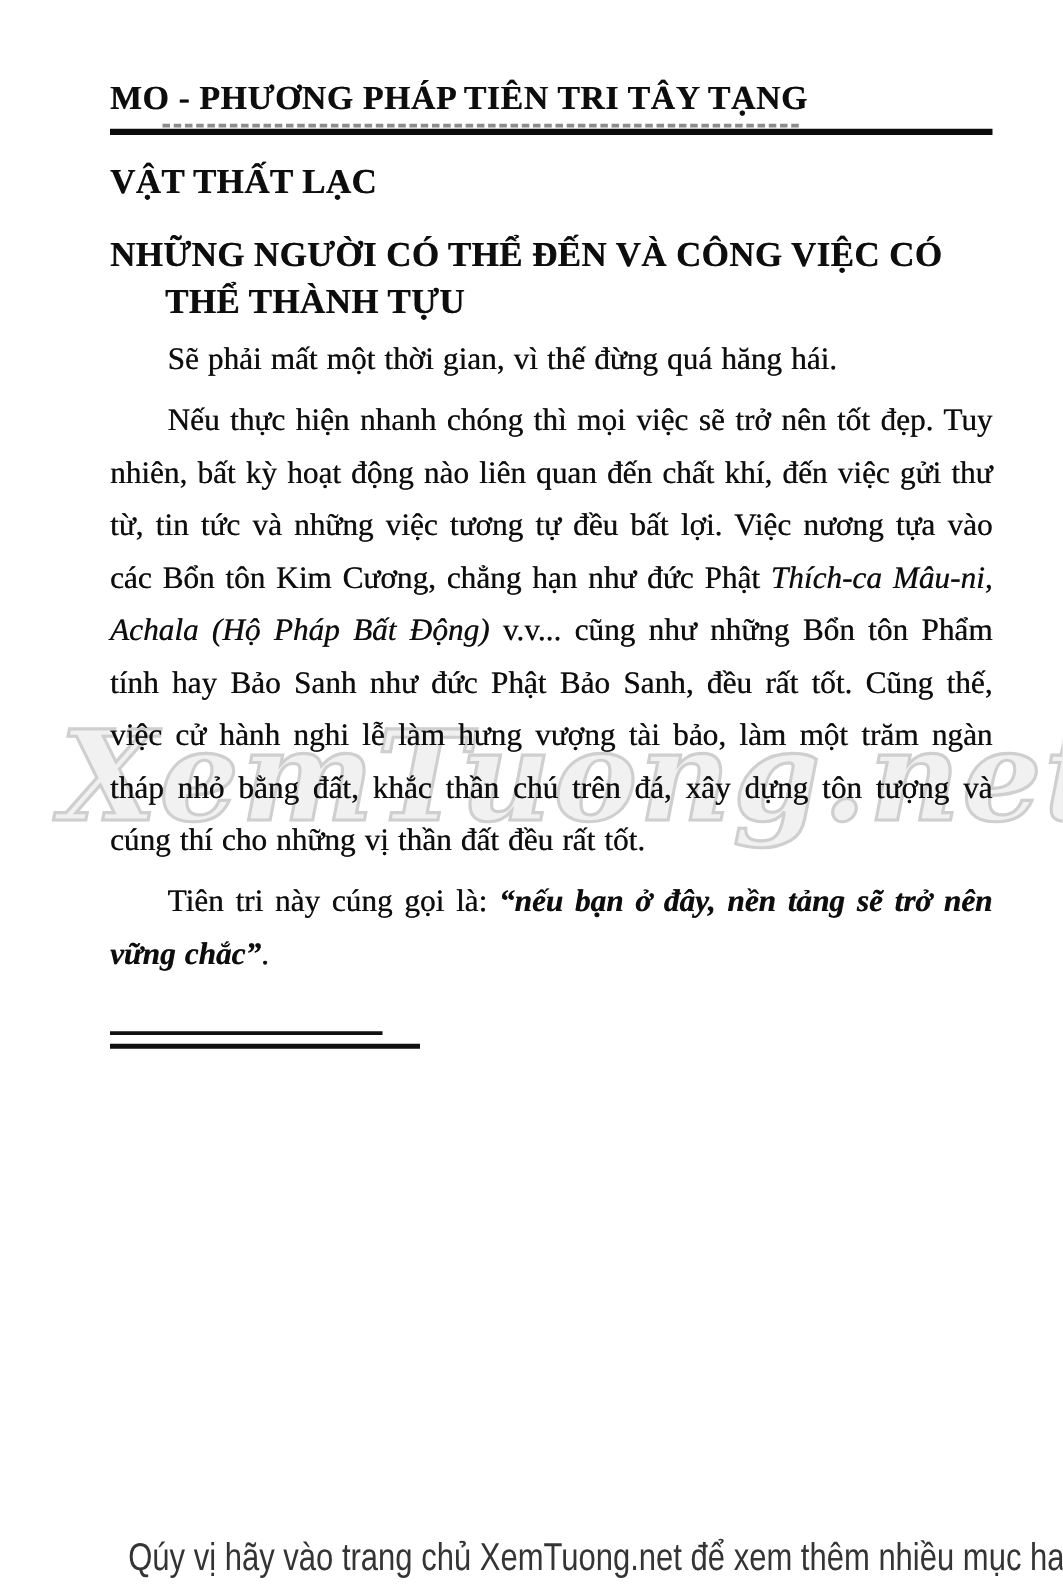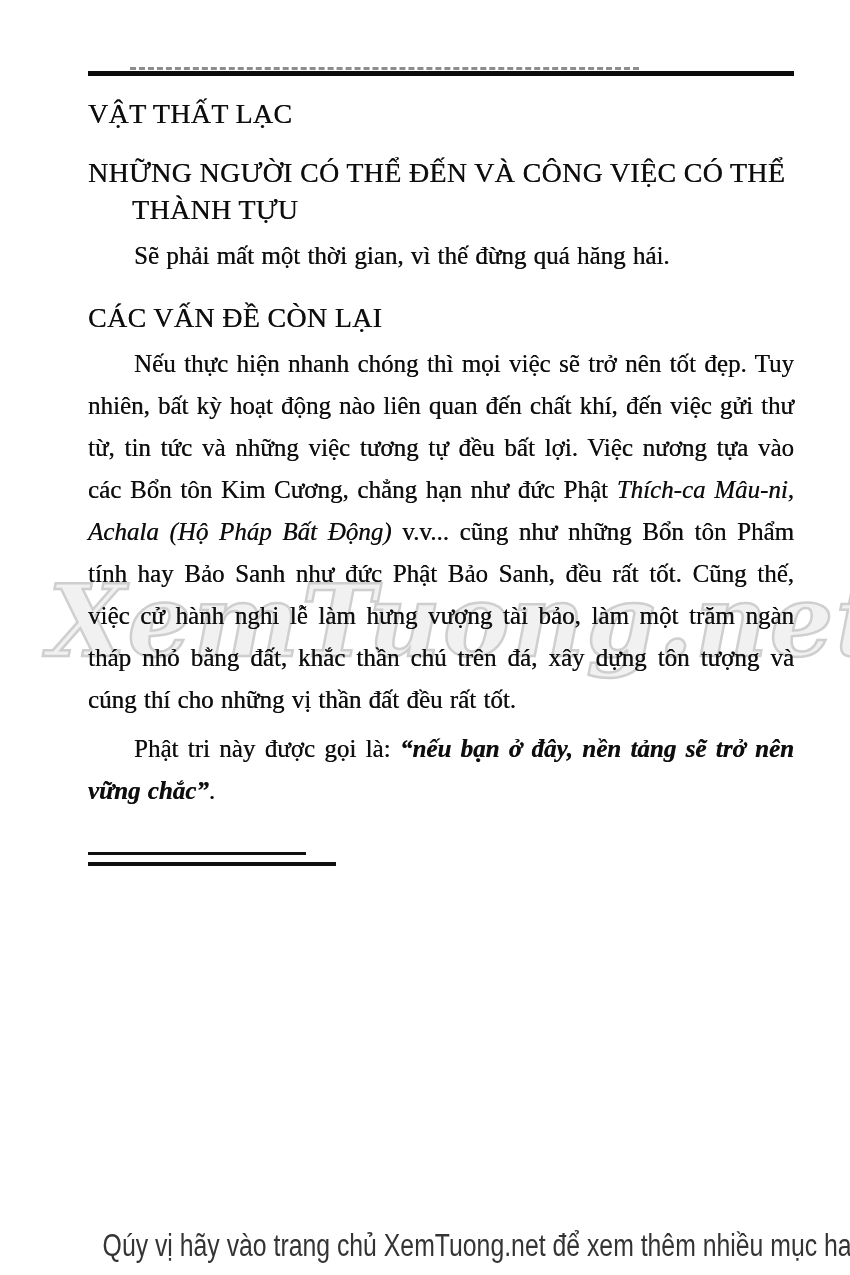--- a/index.html
+++ b/index.html
@@ -60,21 +60,21 @@
   }
   .head-rule .scan-dashes {
     position: absolute;
     left: 6%;
     right: 22%;
     top: -4px;
     border-top: 3px dashed rgba(25,25,25,0.5);
   }
   .section-heading {
     font-size: 28px;
-    font-weight: normal;
+    font-weight: bold;
     line-height: 37px;
     margin: 22px 0 0 0;
     padding-left: 44px;
     text-indent: -44px;
     letter-spacing: 0.3px;
   }
   .section-heading.first { margin-top: 19px; }
   p.body-par {
     font-size: 25px;
     line-height: 42px;
@@ -126,40 +126,40 @@
 </head>
 <body>
 
 <div class="page">
 
   <div class="watermark">XemTuong.net</div>
 
   <div class="content">
 
     <header>
+      <div class="running-head">MO - PHƯƠNG PHÁP TIÊN TRI TÂY TẠNG</div>
       <div class="head-rule">
         <div class="scan-dashes"></div>
       </div>
     </header>
 
     <main>
 
       <section>
         <h2 class="section-heading first">VẬT THẤT LẠC</h2>
       </section>
 
       <section>
         <h2 class="section-heading">NHỮNG NGƯỜI CÓ THỂ ĐẾN VÀ CÔNG VIỆC CÓ THỂ THÀNH TỰU</h2>
         <p class="body-par"><span class="seg-normal">Sẽ phải mất một thời gian, vì thế đừng quá hăng hái.</span></p>
       </section>
 
       <section>
-        <h2 class="section-heading">CÁC VẤN ĐỀ CÒN LẠI</h2>
         <p class="body-par"><span class="seg-normal">Nếu thực hiện nhanh chóng thì mọi việc sẽ trở nên tốt đẹp. Tuy nhiên, bất kỳ hoạt động nào liên quan đến chất khí, đến việc gửi thư từ, tin tức và những việc tương tự đều bất lợi. Việc nương tựa vào các Bổn tôn Kim Cương, chẳng hạn như đức Phật </span><span class="seg-italic">Thích-ca Mâu-ni, Achala (Hộ Pháp Bất Động)</span><span class="seg-normal"> v.v... cũng như những Bổn tôn Phẩm tính hay Bảo Sanh như đức Phật Bảo Sanh, đều rất tốt. Cũng thế, việc cử hành nghi lễ làm hưng vượng tài bảo, làm một trăm ngàn tháp nhỏ bằng đất, khắc thần chú trên đá, xây dựng tôn tượng và cúng thí cho những vị thần đất đều rất tốt.</span></p>
-        <p class="body-par"><span class="seg-normal">Phật tri này được gọi là: </span><span class="seg-bold-italic">“nếu bạn ở đây, nền tảng sẽ trở nên vững chắc”</span><span class="seg-normal">.</span></p>
+        <p class="body-par"><span class="seg-normal">Tiên tri này cúng gọi là: </span><span class="seg-bold-italic">“nếu bạn ở đây, nền tảng sẽ trở nên vững chắc”</span><span class="seg-normal">.</span></p>
       </section>
 
       <footer class="foot">
         <div class="foot-rule-a"></div>
         <div class="foot-rule-b"></div>
       </footer>
 
     </main>
   </div>
 

